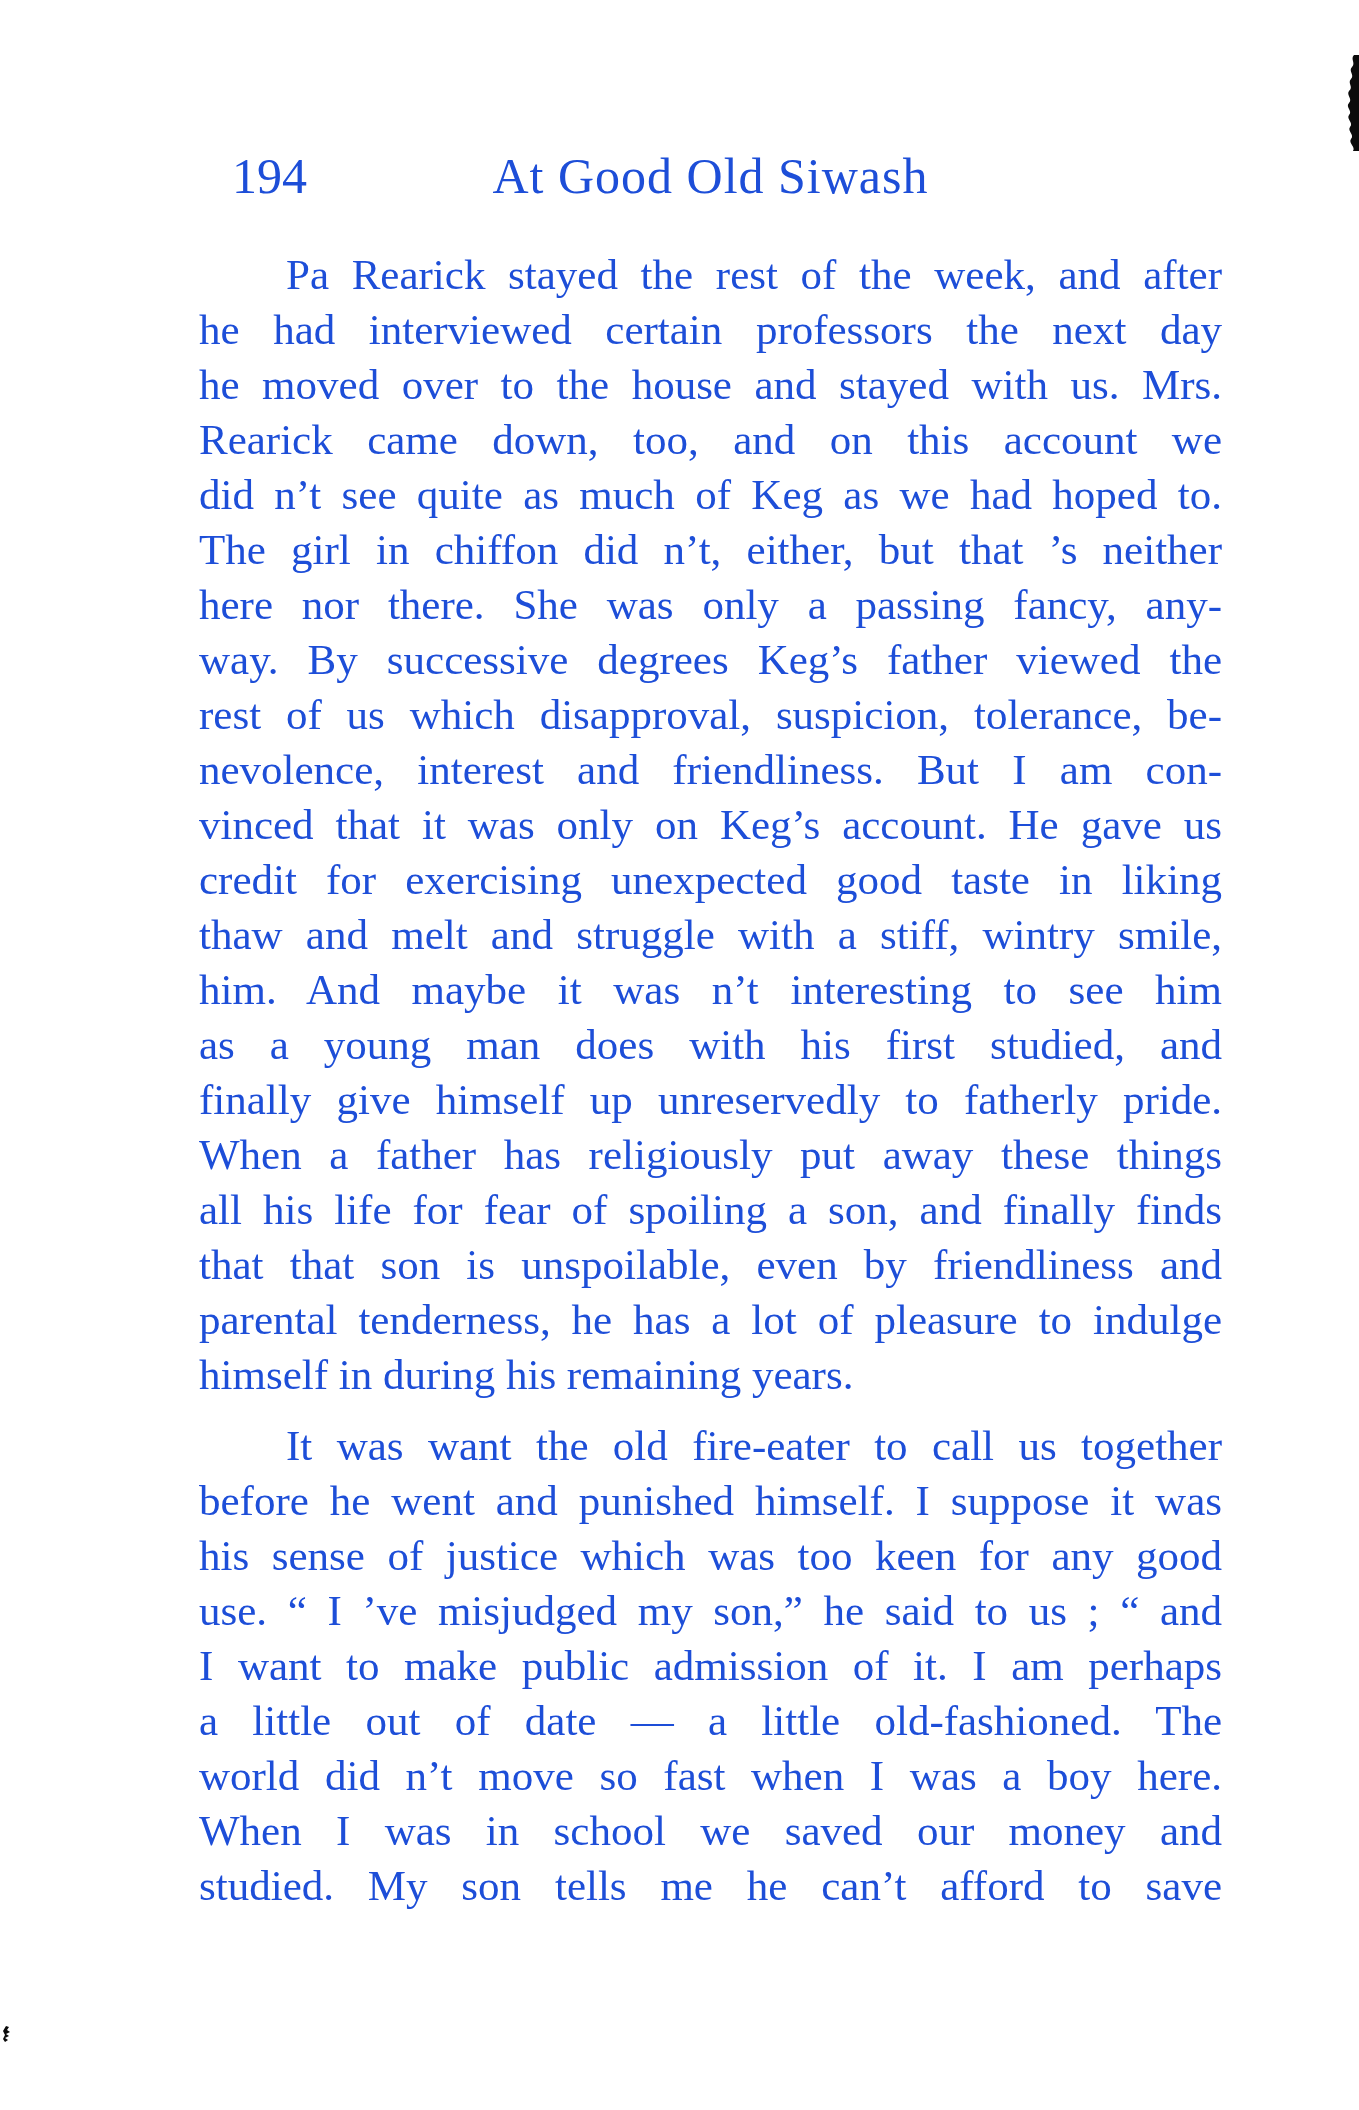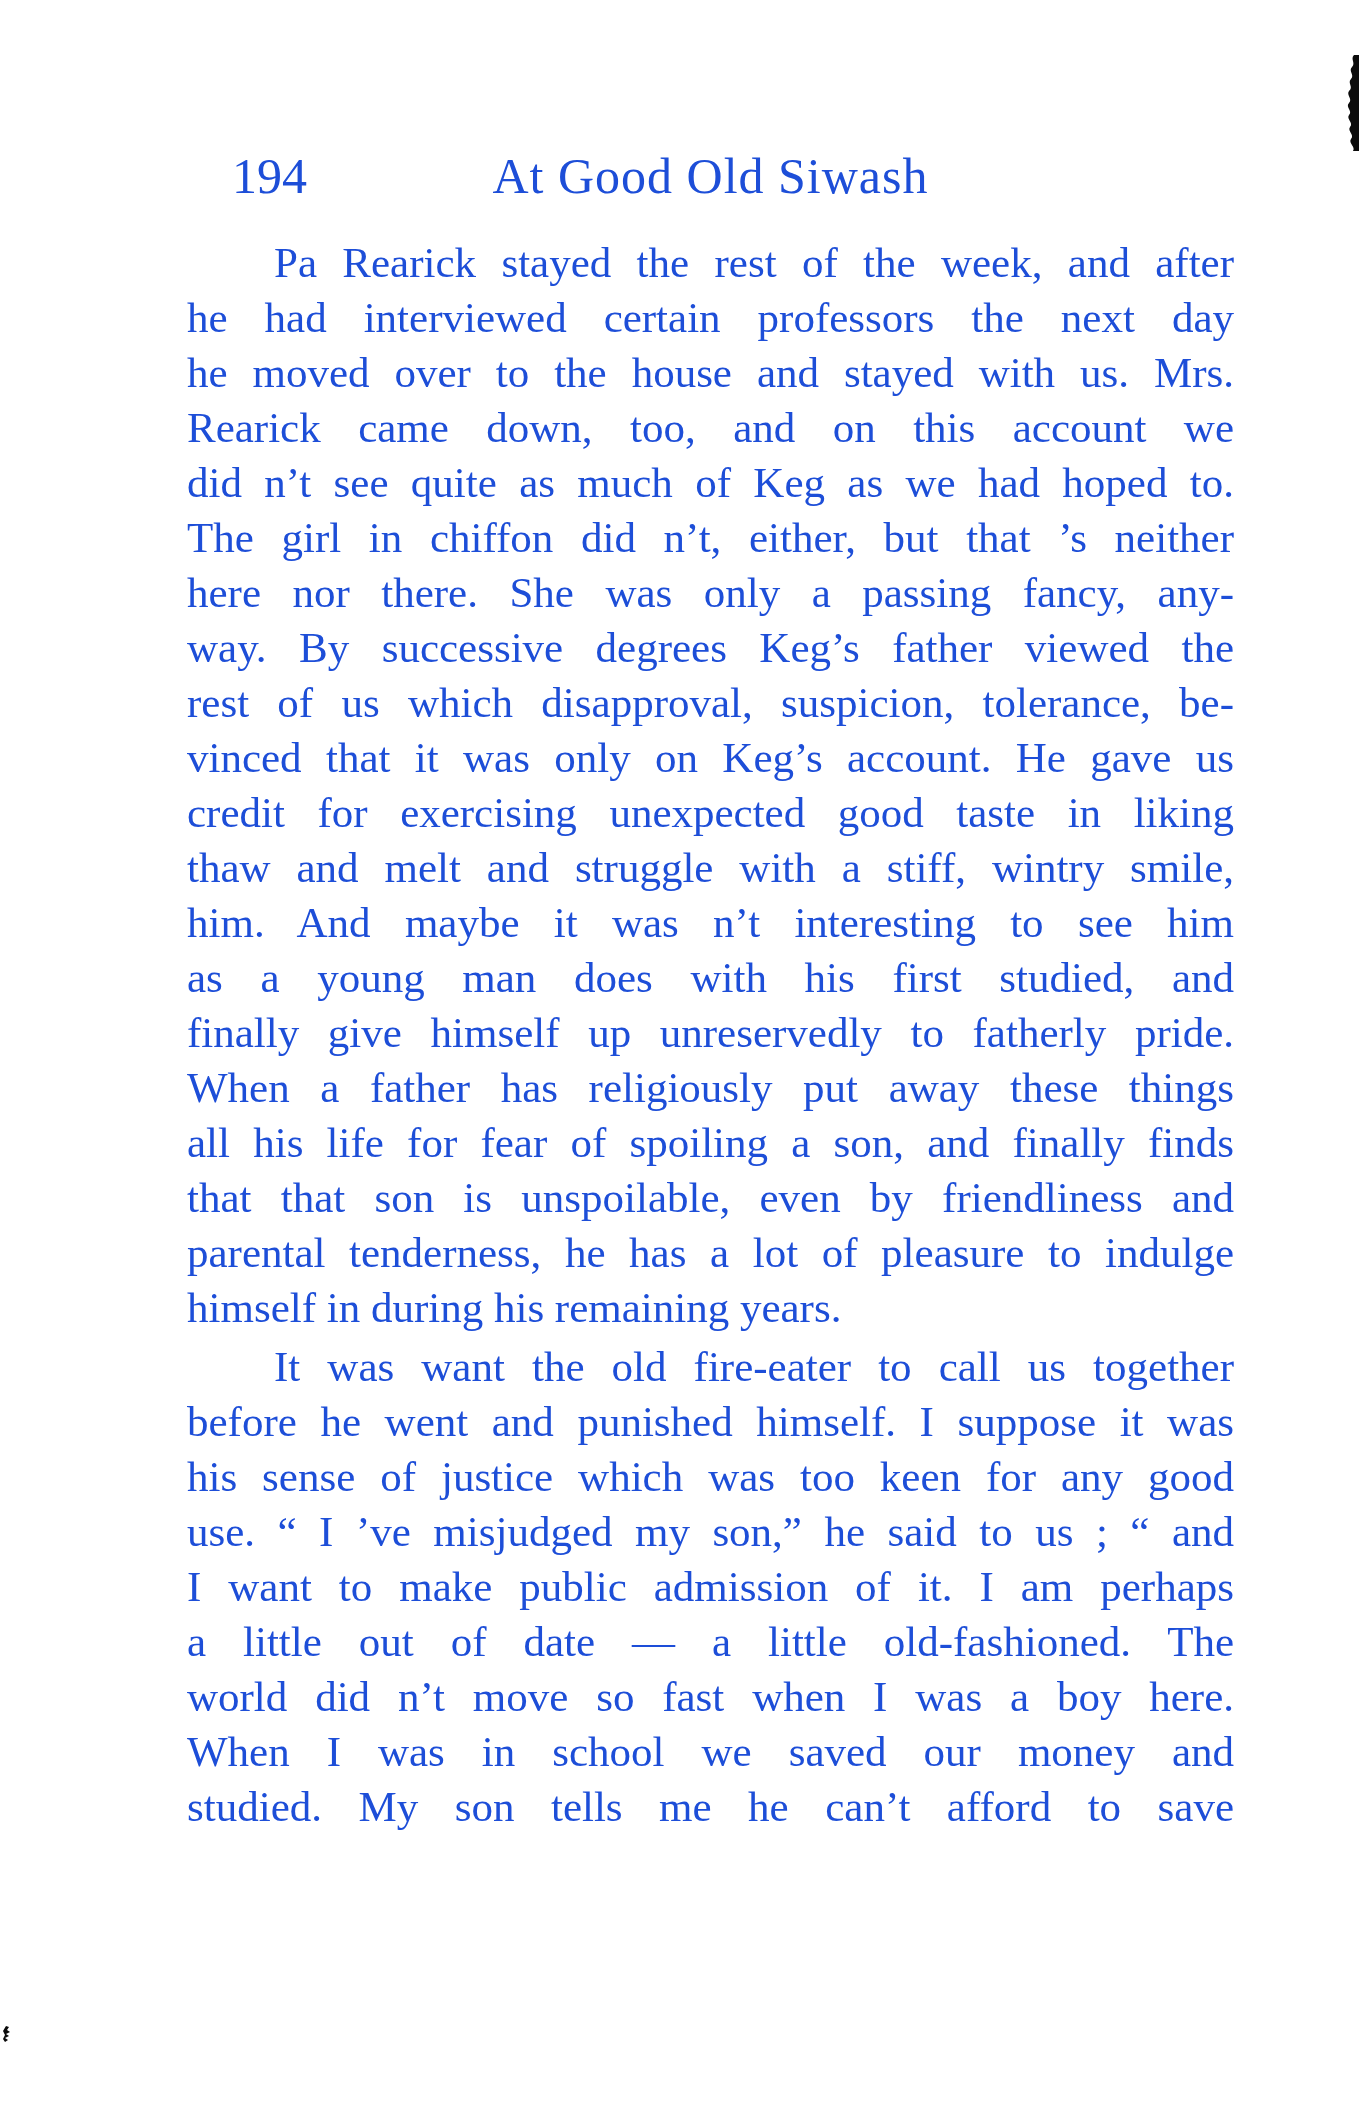--- a/index.html
+++ b/index.html
@@ -36,21 +36,21 @@
     letter-spacing: 1px;
   }
   .page-body {
     position: absolute;
     top: 231px;
     left: 183px;
     width: 1055px;
     font-size: 43px;
   }
   .para {
-    margin: 4px;
+    margin: 16px;
     padding: 0;
   }
   .line {
     height: 55px;
     line-height: 55px;
     text-align: justify;
     text-align-last: justify;
     white-space: normal;
     overflow: visible;
   }
@@ -90,20 +90,21 @@
       <div class="para">
         <div class="line indent">Pa Rearick stayed the rest of the week, and after</div>
         <div class="line">he had interviewed certain professors the next day</div>
         <div class="line">he moved over to the house and stayed with us.  Mrs.</div>
         <div class="line">Rearick came down, too, and on this account we</div>
         <div class="line">did n’t see quite as much of Keg as we had hoped to.</div>
         <div class="line">The girl in chiffon did n’t, either, but that ’s neither</div>
         <div class="line">here nor there.  She was only a passing fancy, any-</div>
         <div class="line">way.  By successive degrees Keg’s father viewed the</div>
         <div class="line">rest of us which disapproval, suspicion, tolerance, be-</div>
+        <div class="line">nevolence, interest and friendliness.  But I am con-</div>
         <div class="line">vinced that it was only on Keg’s account.  He gave us</div>
         <div class="line">credit for exercising unexpected good taste in liking</div>
         <div class="line">thaw and melt and struggle with a stiff, wintry smile,</div>
         <div class="line">him.  And maybe it was n’t interesting to see him</div>
         <div class="line">as a young man does with his first studied, and</div>
         <div class="line">finally give himself up unreservedly to fatherly pride.</div>
         <div class="line">When a father has religiously put away these things</div>
         <div class="line">all his life for fear of spoiling a son, and finally finds</div>
         <div class="line">that that son is unspoilable, even by friendliness and</div>
         <div class="line">parental tenderness, he has a lot of pleasure to indulge</div>

